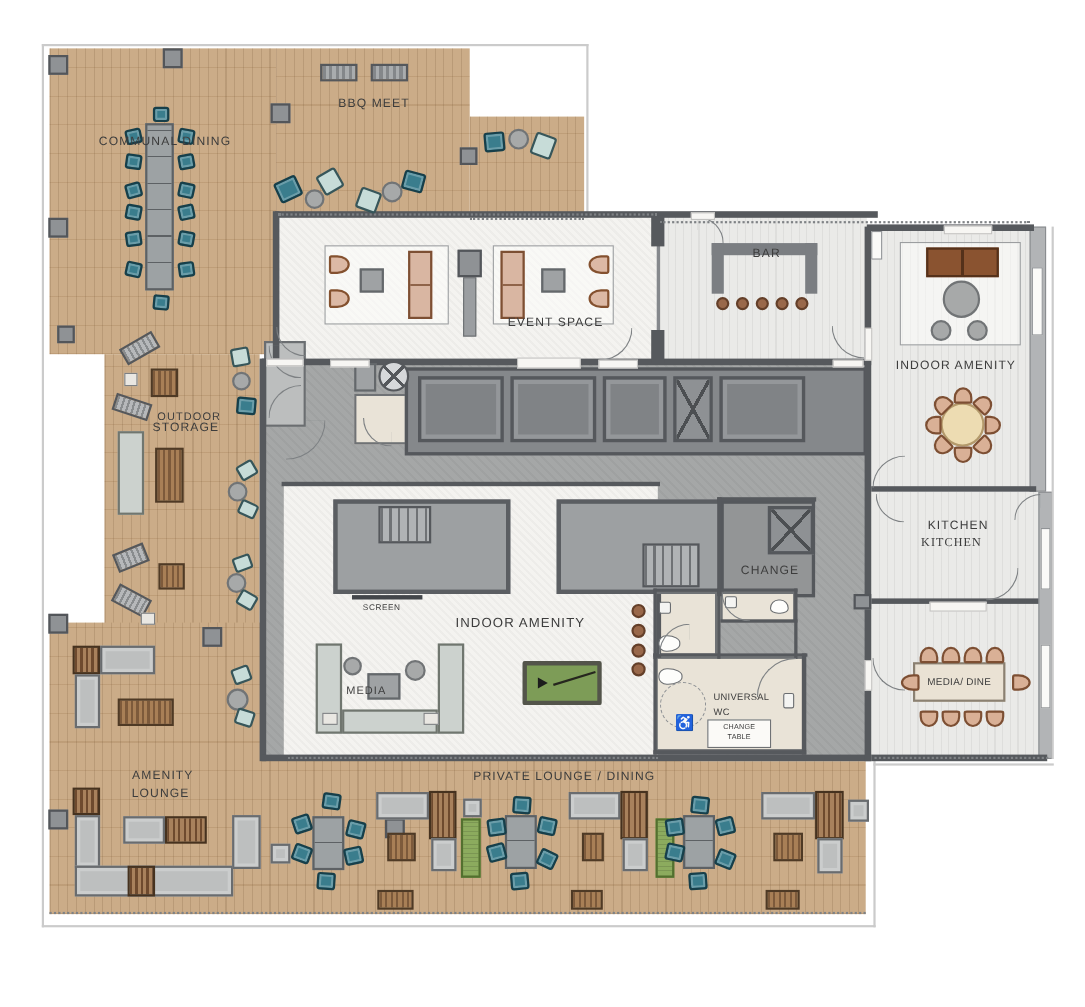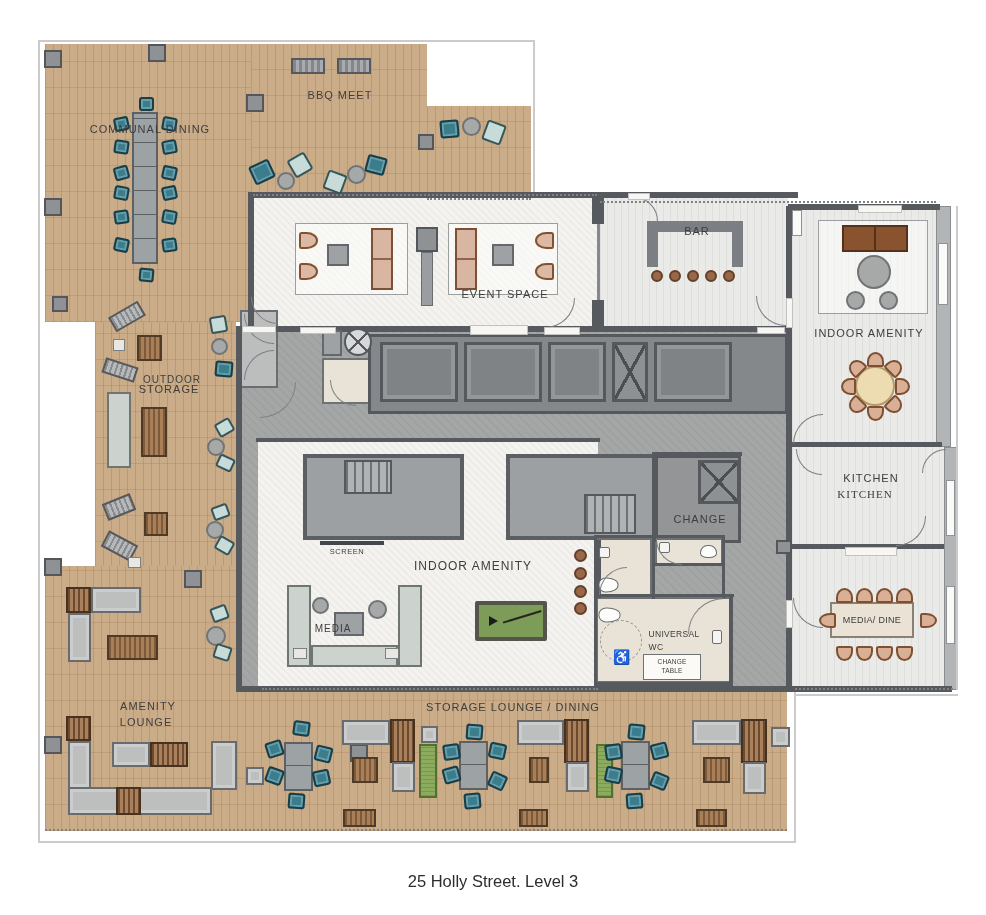--- a/index.html
+++ b/index.html
@@ -72,21 +72,20 @@
   .counterU{border:11px solid #7b7e82;border-bottom:none;background:none;}
   .door{border-left:1.6px solid #7d8083;border-bottom:1.6px solid #7d8083;border-radius:0 0 0 100%;background:none;}
   .lbl{position:absolute;transform:translate(-50%,-50%);color:#3d3d3d;letter-spacing:1px;
        white-space:nowrap;font-weight:400;line-height:1;}
   #caption{position:absolute;left:0;right:0;top:872px;text-align:center;font-size:16.5px;color:#2d2d2d;}
 </style>
 </head>
 <body>
 
 <div id="stage">
-  <div id="caption">25 Holly Street. Level 3</div>
 <div class="f wood" style="left: 45px; top: 44px; width: 206px; height: 278px;"></div>
     <div class="f wood" style="left: 251px; top: 44px; width: 176px; height: 156px;"></div>
     <div class="f wood" style="left: 427px; top: 106px; width: 104px; height: 94px;"></div>
     <div class="f wood" style="left: 95px; top: 322px; width: 141px; height: 246px;"></div>
     <div class="f wood" style="left: 45px; top: 566px; width: 575px; height: 265px;"></div>
     <div class="f wood" style="left: 620px; top: 692px; width: 167px; height: 139px;"></div>
     <div class="f whitefloor" style="left: 253px; top: 196px; width: 344px; height: 134px;"></div>
     <div class="f stripefloor" style="left: 600px; top: 196px; width: 188px; height: 134px;"></div>
     <div class="f stripefloor" style="left: 792px; top: 208px; width: 146px; height: 237px;"></div>
     <div class="f stripefloor" style="left: 792px; top: 447px; width: 154px; height: 98px;"></div>
@@ -370,17 +369,17 @@
     <div class="f lbl" style="left: 865px; top: 494px; font-size: 11px; transform: translate(-50%, -50%); font-family: Liberation Serif, serif;">KITCHEN</div>
     <div class="f lbl" style="left: 700px; top: 519px; font-size: 11px; transform: translate(-50%, -50%);">CHANGE</div>
     <div class="f lbl" style="left: 347px; top: 552px; font-size: 7.5px; letter-spacing: 0.5px; transform: translate(-50%, -50%);">SCREEN</div>
     <div class="f lbl" style="left: 473px; top: 566px; font-size: 12px; transform: translate(-50%, -50%);">INDOOR AMENITY</div>
     <div class="f lbl" style="left: 333px; top: 629px; font-size: 10px; transform: translate(-50%, -50%);">MEDIA</div>
     <div class="f lbl" style="left: 674px; top: 634px; font-size: 8.5px; letter-spacing: 0.3px; transform: translate(-50%, -50%);">UNIVERSAL</div>
     <div class="f lbl" style="left: 656px; top: 647px; font-size: 8.5px; letter-spacing: 0.3px; transform: translate(-50%, -50%);">WC</div>
     <div class="f lbl" style="left: 872px; top: 620px; font-size: 9px; letter-spacing: 0.3px; transform: translate(-50%, -50%);">MEDIA/ DINE</div>
     <div class="f lbl" style="left: 148px; top: 706px; font-size: 11px; transform: translate(-50%, -50%);">AMENITY</div>
     <div class="f lbl" style="left: 146px; top: 722px; font-size: 11px; transform: translate(-50%, -50%);">LOUNGE</div>
-    <div class="f lbl" style="left: 513px; top: 707px; font-size: 11px; transform: translate(-50%, -50%);">STORAGE LOUNGE / DINING</div>
+    <div class="f lbl" style="left: 513px; top: 707px; font-size: 11px; transform: translate(-50%, -50%);">PRIVATE LOUNGE / DINING</div>
     <div class="f lbl" style="left: 672px; top: 662px; font-size: 6.5px; letter-spacing: 0.2px; transform: translate(-50%, -50%);">CHANGE</div>
     <div class="f lbl" style="left: 672px; top: 671px; font-size: 6.5px; letter-spacing: 0.2px; transform: translate(-50%, -50%);">TABLE</div>
     <div class="f lbl" style="left: 623px; top: 657px; font-size: 14px; transform: translate(-50%, -50%);">♿</div>
   </div>
 
 </body></html>

